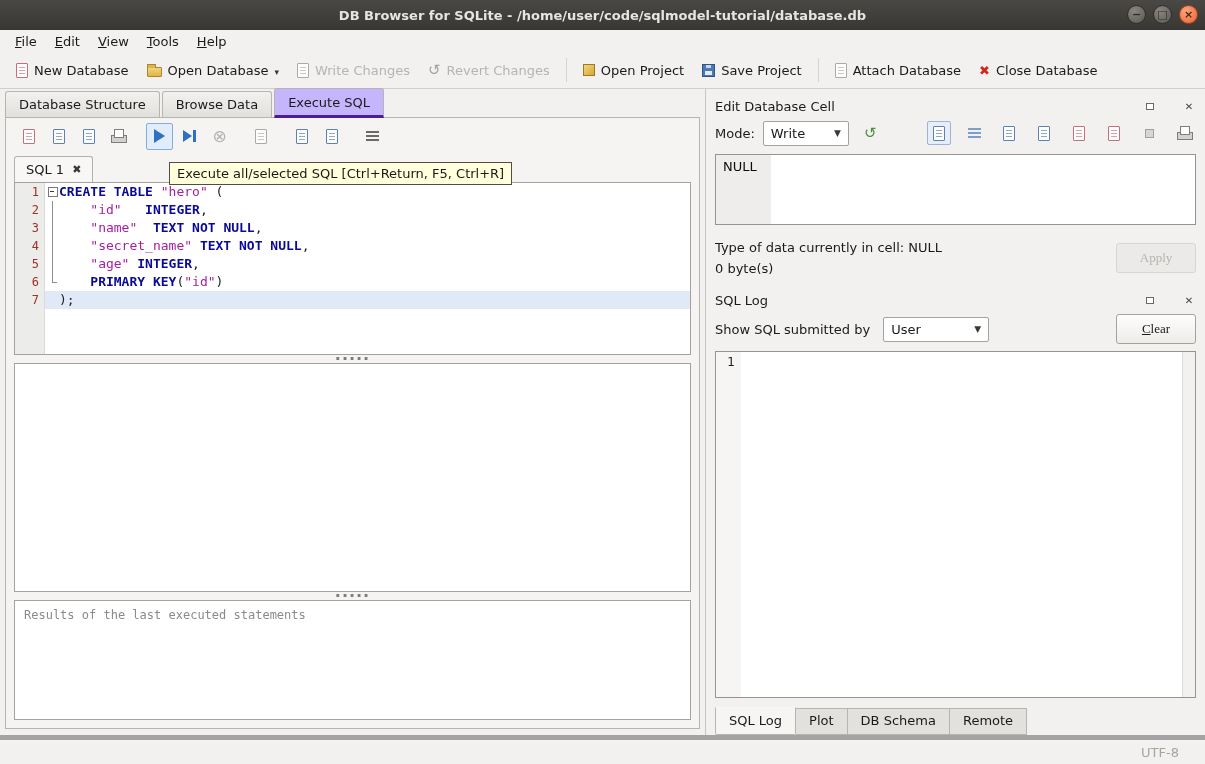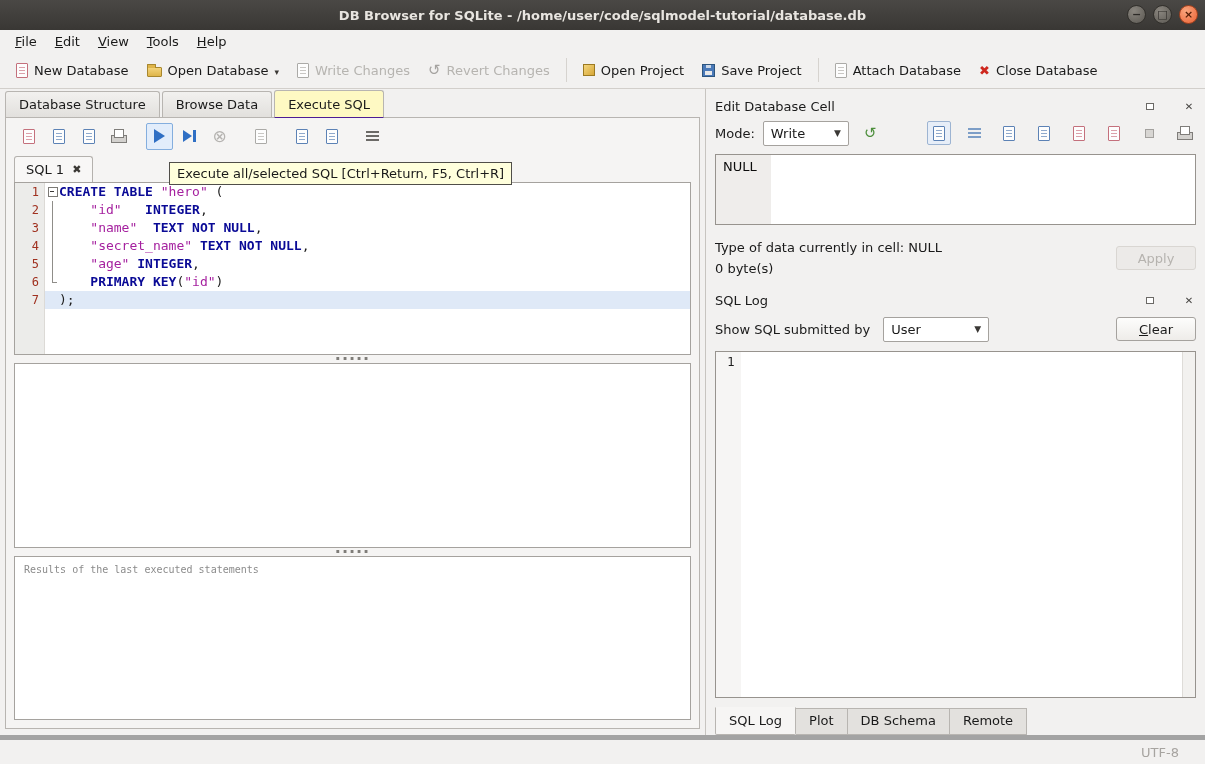--- a/index.html
+++ b/index.html
@@ -57,21 +57,21 @@
   .ic-dot { width:9px; height:9px; background:#d8d6d3; border:1px solid #a3a19e; }
 
   
   .main { flex:1; display:flex; min-height:0; }
   .left { width:705px; flex:none; display:flex; flex-direction:column; min-height:0; }
   .right { width:500px; flex:none; border-left:1px solid #c7c4c0; display:flex; flex-direction:column; padding:6px 9px 0 9px; min-height:0; }
 
   
   .maintabs { height:28px; flex:none; display:flex; align-items:flex-end; padding-left:5px; }
   .mtab { padding:5px 13px 5px; margin-right:2px; border:1px solid #b8b5b1; border-bottom:none; border-radius:3px 3px 0 0; background:linear-gradient(#f2f1ef,#e2e0dd); position:relative; }
-  .mtab.active { background:#fef9c3; z-index:3; padding-top:6px; margin-bottom:-1px; border-bottom:1px solid #4c1d95; }
+  .mtab.active { background:#c4b5fd; z-index:3; padding-top:6px; margin-bottom:-1px; border-bottom:3px solid #4c1d95; }
 
   .tabcontent { flex:1; margin:0 5px 6px 5px; border:1px solid #b8b5b1; background:#f5f4f3; display:flex; flex-direction:column; min-height:0; position:relative; z-index:1; }
 
   
   .sqltoolbar { height:36px; flex:none; display:flex; align-items:center; gap:3px; padding:0 9px; }
   .sbtn { width:27px; height:27px; display:flex; align-items:center; justify-content:center; border-radius:2px; border:1px solid transparent; }
   .sbtn.hovered { border:1px solid #84aede; background:#e2edfb; }
   .ssep { width:8px; flex:none; }
 
   
@@ -94,41 +94,41 @@
   .fold.f-end::after { content:""; position:absolute; left:7px; top:9px; width:5px; height:1px; background:#8f8d89; }
   .code { white-space:pre; }
   .kw { color:#0a0a96; font-weight:bold; }
   .str { color:#a5219f; }
   .pl { color:#202020; }
 
   
   .hsplit { height:8px; flex:none; display:flex; align-items:center; justify-content:center; }
   .hsplit::before { content:"·····"; color:#7f7d79; font-size:16px; line-height:4px; letter-spacing:1px; font-weight:bold; }
   .gridpane { flex:1; margin:0 8px; border:1px solid #a5a29e; background:#fff; min-height:40px; }
-  .resultpane { flex:none; height:164px; margin:0 8px 8px; border:1px solid #a5a29e; background:#fff; padding:7px 9px; font-family:"DejaVu Sans Mono", monospace; font-size:10px; color:#8b8b8b; }
+  .resultpane { flex:none; height:120px; margin:0 8px 8px; border:1px solid #a5a29e; background:#fff; padding:7px 9px; font-family:"DejaVu Sans Mono", monospace; font-size:12px; color:#8b8b8b; }
 
   
   .tooltip { position:absolute; left:169px; top:162px; background:#ffffdc; border:1px solid #504e49; padding:3px 7px; z-index:20; white-space:nowrap; }
 
   
   .dock-head { height:22px; flex:none; display:flex; align-items:center;gap:19px; }
   .dock-title { flex:1; }
   .dkbtn { margin-left:6px; width:14px; height:14px; display:flex; align-items:center; justify-content:center; }
   .row { display:flex; align-items:center; }
   .combo { display:flex; align-items:center; justify-content:space-between; background:#fff; border:1px solid #a5a29e; border-radius:2px; height:25px; padding:0 7px; }
   .combo .arr { margin-left:12px; font-size:9px; color:#3a3835; }
   .mode-row { height:32px; gap:8px; flex:none; }
   .cellicons { display:flex; align-items:center; gap:11px; margin-left:auto; }
   .cellicons .sbtn { width:24px; height:24px; }
   .cellicons .sbtn.pressed { border:1px solid #9db4d2; background:#e7eef8; }
   .nullbox { flex:none; height:71px; border:1px solid #97938e; background:#fff; display:flex; margin:5px 0 12px; }
   .null-gutter { width:55px; flex:none; background:#efedeb; padding:4px 7px; color:#0c0c0c; }
   .cellinfo { flex:none; display:flex; align-items:center; margin-bottom:10px; }
   .cellinfo .texts div { line-height:21px; }
-  .btn { height:24px; display:flex; align-items:center; justify-content:center; border-radius:3px; }
+  .btn { height:30px; display:flex; align-items:center; justify-content:center; border-radius:3px;font-family:Liberation Serif, serif; }
   .apply-btn { width:80px; background:#eceae8; border:1px solid #d9d6d2; color:#b6b3af; margin-left:auto; }
   .clear-btn { width:80px; background:linear-gradient(#fdfdfc,#eeece9); border:1px solid #a5a29e; margin-left:auto; }
   .clear-btn span { display:inline-block; }
   .clear-btn span::first-letter { text-decoration:underline; }
   .show-row { height:36px; gap:13px; flex:none; }
   .logbox { flex:1; border:1px solid #97938e; background:#fff; margin:4px 0 10px; display:flex; min-height:60px; }
   .log-gutter { width:25px; flex:none; background:#f6f5f4; padding:3px 6px 0 0; text-align:right; color:#1c1c1c; font-size:12px; }
   .log-body { flex:1; }
   .log-scroll { width:13px; flex:none; background:#f2f1ef; border-left:1px solid #dedcd8; }
   .docktabs { height:27px; flex:none; display:flex; }

